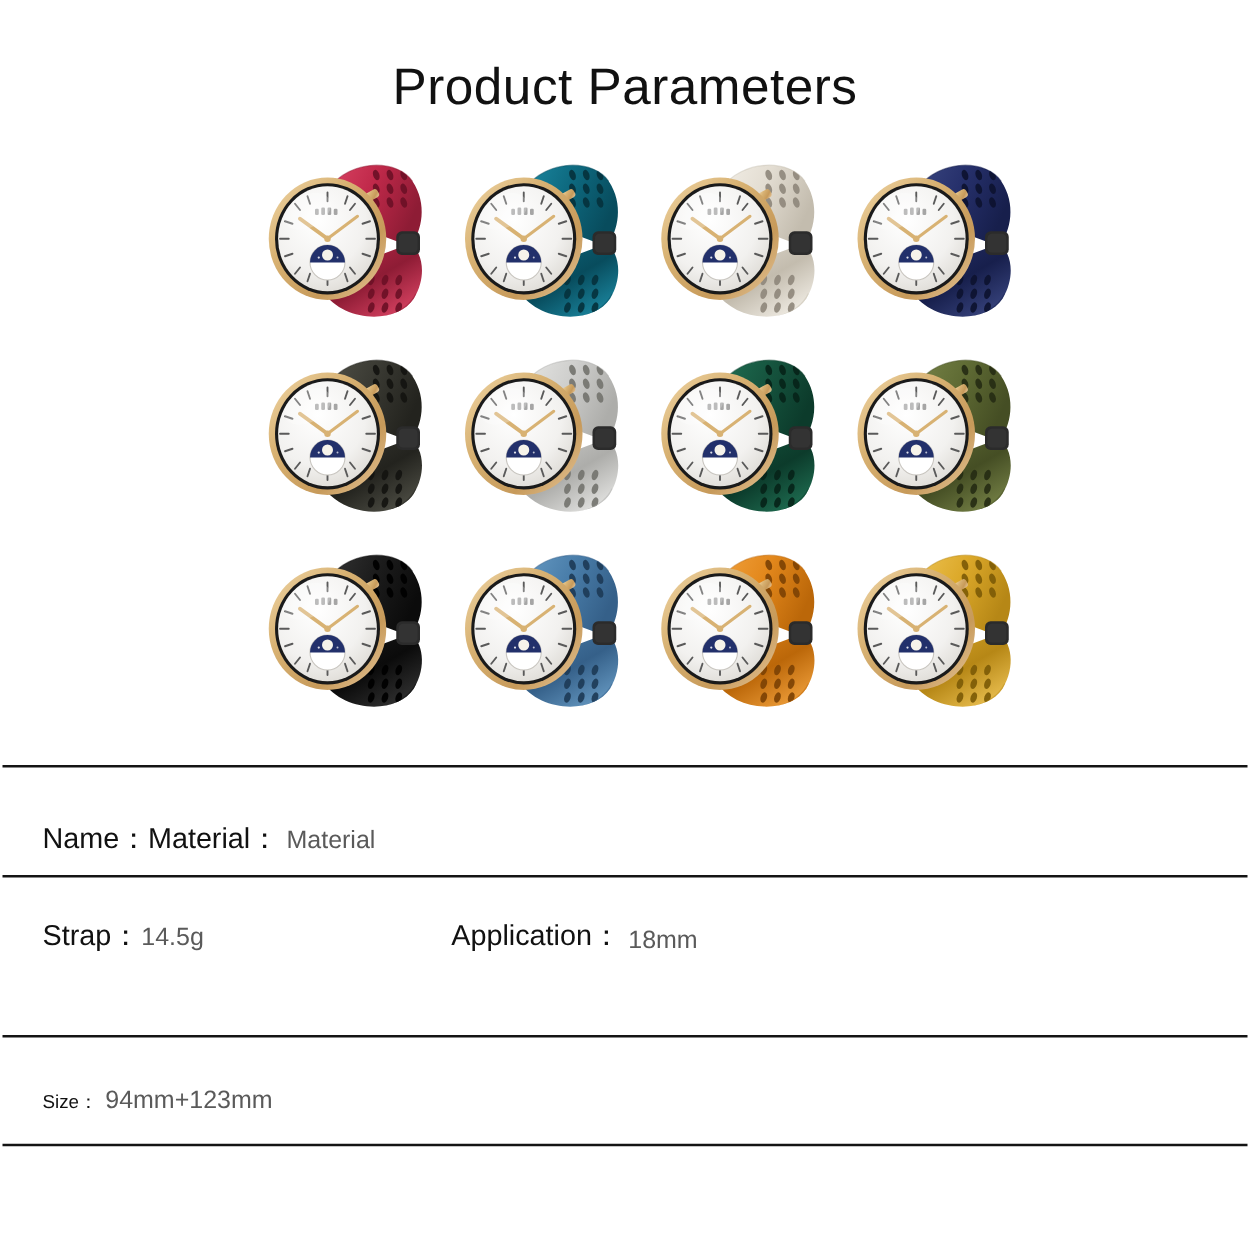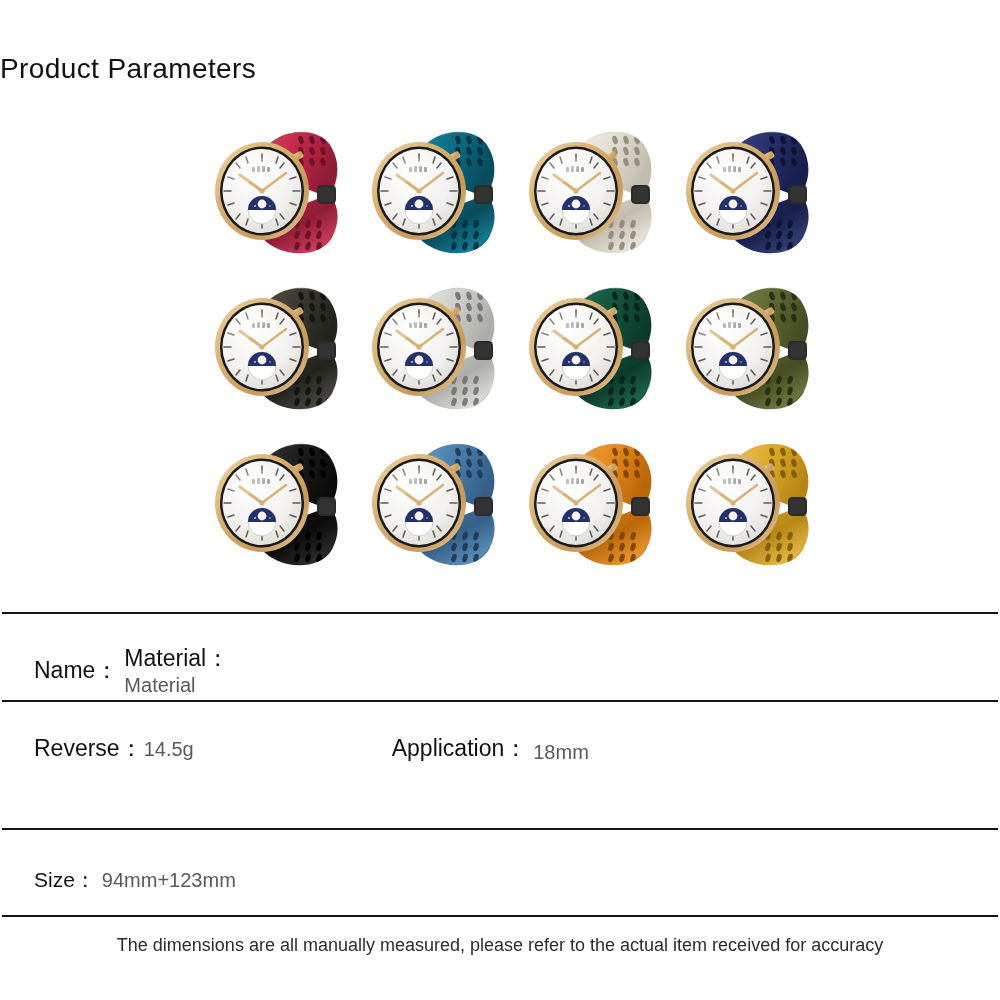--- a/index.html
+++ b/index.html
@@ -22,22 +22,22 @@
     position: relative;
     background: #ffffff;
   }
 
   
   .page-title {
     position: absolute;
     top: 44px;
     left: 0;
     width: 1000px;
-    text-align: left;
-    font-size: 28px;
+    text-align: center;
+    font-size: 41px;
     line-height: 50px;
     font-weight: 400;
     letter-spacing: 0.4px;
     color: #111111;
     font-family: "Liberation Sans", "DejaVu Sans", sans-serif;
   }
 
   
   .gallery {
     position: absolute;
@@ -93,32 +93,32 @@
   .row-name { top: 40px; height: 44px; }
   .row-weight { top: 118px; height: 44px; }
   .row-size { top: 250px; height: 44px; }
 
   .cell {
     display: flex;
     align-items: baseline;
     white-space: nowrap;
   }
   .cell-name      { margin-left: 34px; }
-  .cell-material  { margin-left: 0px; flex-direction: column; }
+  .cell-material  { margin-left: 0px; }
   .cell-weight    { margin-left: 34px; }
   .cell-application { margin-left: 198px; align-items: flex-end; }
   .cell-size      { margin-left: 34px; }
 
   .spec-label {
     font-size: 23px;
     font-weight: 400;
     color: #111111;
     letter-spacing: 0px;
   }
-  .spec-label.small { font-size: 21px; }
+  .spec-label.small { font-size: 15px; }
   .spec-value {
     font-size: 20px;
     font-weight: 400;
     color: #5a5a5a;
     letter-spacing: 0px;
     margin-left: 1px;
   }
   .spec-value.pad { margin-left: 6px; }
 
   
@@ -1655,32 +1655,31 @@
         <span class="spec-label">Name：</span>
       </div>
       <div class="cell cell-material">
         <span class="spec-label">Material：</span>
         <span class="spec-value pad">Material</span>
       </div>
     </div>
 
     <div class="spec-row row-weight">
       <div class="cell cell-weight">
-        <span class="spec-label">Reverse：</span>
+        <span class="spec-label">Strap：</span>
         <span class="spec-value">14.5g</span>
       </div>
       <div class="cell cell-application">
         <span class="spec-label">Application：</span>
         <span class="spec-value pad">18mm</span>
       </div>
     </div>
 
     <div class="spec-row row-size">
       <div class="cell cell-size">
         <span class="spec-label small">Size：</span>
         <span class="spec-value pad">94mm+123mm</span>
       </div>
     </div>
   </div>
 
-  <div class="footer-note">The dimensions are all manually measured, please refer to the actual item received for accuracy</div>
 
 </div>
 
 </body></html>

